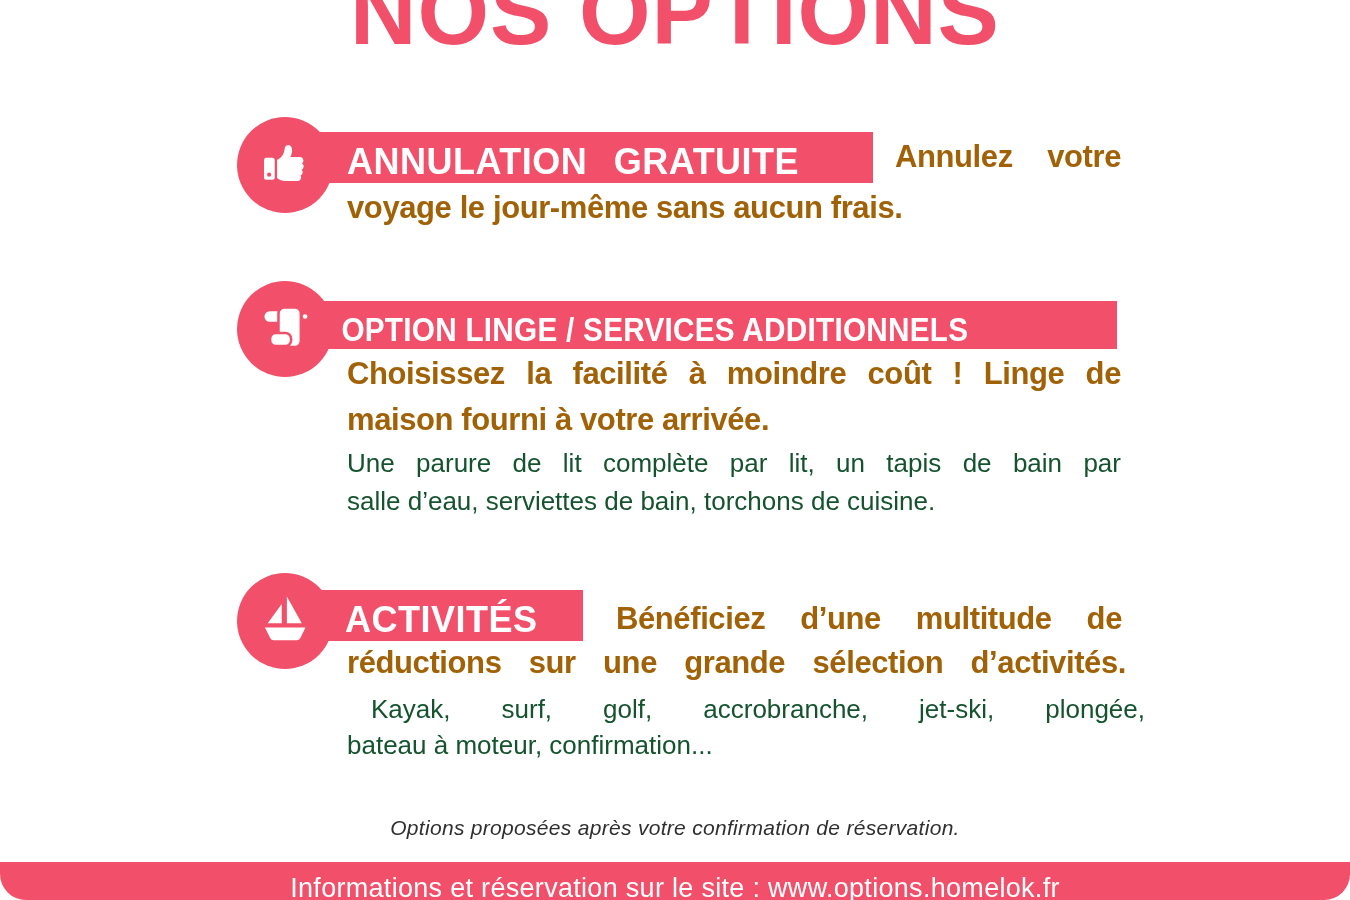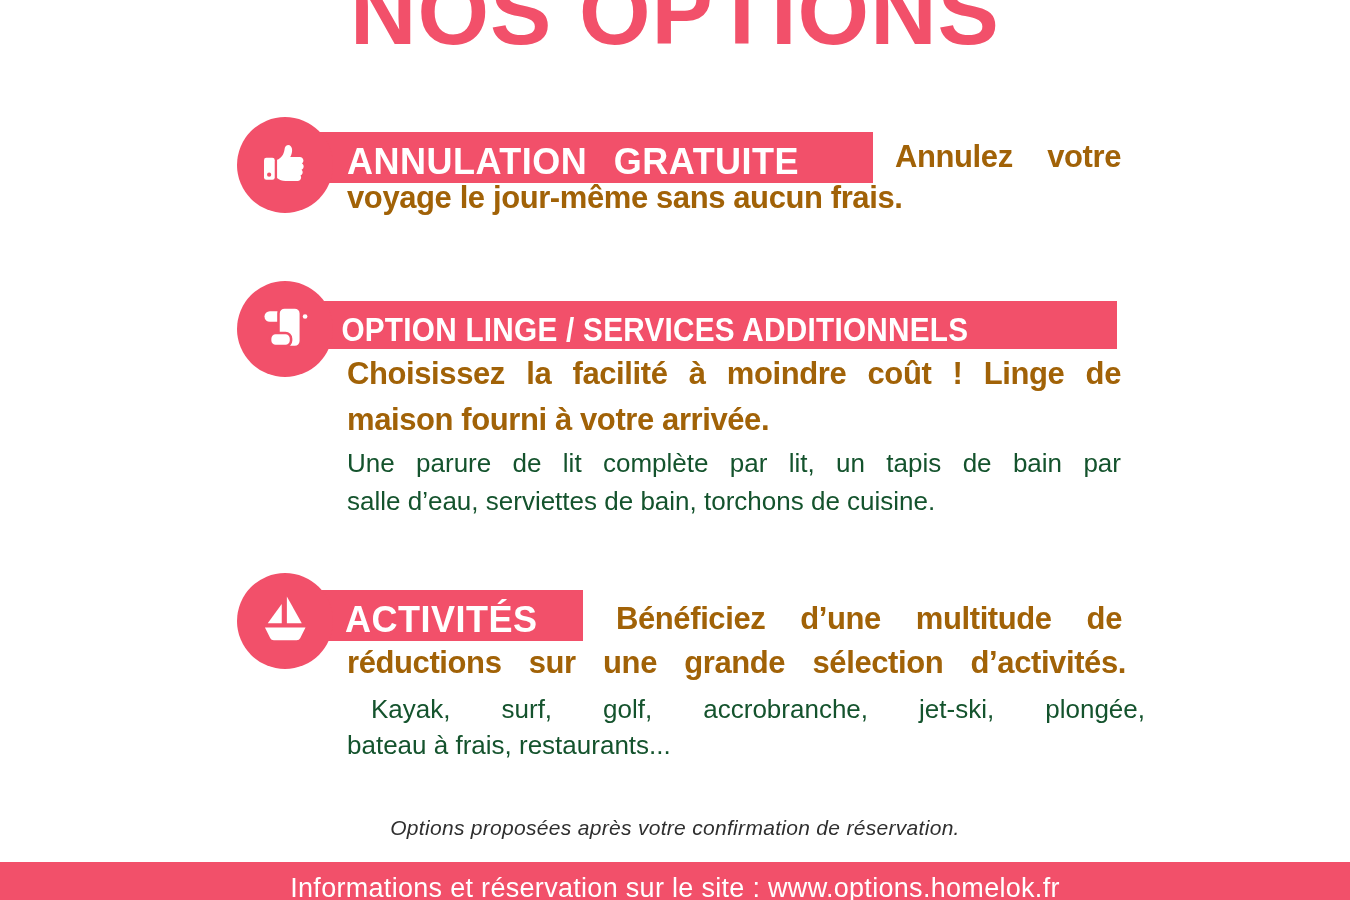--- a/index.html
+++ b/index.html
@@ -1,19 +1,19 @@
 <!DOCTYPE html>
 <html style="--accent: #f2506a;"><head>
 <meta charset="utf-8">
 <style>
   :root { --accent:#f2506a; }
   html,body { margin:0; padding:0; background:#ffffff; }
   .page {
     position:relative; width:1350px; height:900px; overflow:hidden;
-    background:#ffffff; font-family:"Liberation Sans", sans-serif;
+    background:#ffffff; font-family:"Liberation Sans", sans-serif;border-radius:26px;
   }
 
   
   .title {
     position:absolute; top:-34px; left:0; right:0; margin:0;
     text-align:center; font-size:92px; line-height:92px; font-weight:700;
     letter-spacing:1px; color:var(--accent);
   }
 
   
@@ -42,21 +42,21 @@
   .lbl2 { font-size:33px; padding-left:36px; transform:scaleX(.9); letter-spacing:.3px; }
   .lbl3 { font-size:36px; padding-left:36px; letter-spacing:.5px; }
 
   
   .line { position:absolute; }
   .bold  { font-size:31px; line-height:36px; font-weight:700; color:#a16207; letter-spacing:-.4px; white-space:nowrap; }
   .light { font-size:26px; line-height:32px; font-weight:400; color:#14532d; white-space:nowrap; }
   .j { text-align:justify; text-align-last:justify; white-space:normal; }
 
   .a-lead { left:895px; top:139px; width:226px; }
-  .a-l2   { left:347px; top:180px; width:640px; }
+  .a-l2   { left:347px; top:190px; width:640px; }
 
   .c-l1   { left:347px; top:356px; width:774px; }
   .c-l2   { left:347px; top:402px; width:700px; }
   .c-s1   { left:347px; top:447px; width:774px; }
   .c-s2   { left:347px; top:485px; width:760px; }
 
   .b-lead { left:616px; top:601px; width:506px; }
   .b-l2   { left:347px; top:645px; width:779px; }
   .b-s1   { left:347px; top:693px; width:774px;margin-left:24px; }
   .b-s2   { left:347px; top:729px; width:620px; }
@@ -123,20 +123,20 @@
         <path d="M3.4 15.6 h17.4 l-2.3 4.6 q-.4.9-1.5.9 H7.2 q-1.1 0-1.5-.9 Z"></path>
       </svg>
     </span>
   </div>
   <div class="banner banner3">
     <span class="banner-label lbl3">ACTIVITÉS</span>
   </div>
   <div class="line bold j b-lead">Bénéficiez d’une multitude de</div>
   <div class="line bold j b-l2">réductions sur une grande sélection d’activités.</div>
   <div class="line light j b-s1">Kayak, surf, golf, accrobranche, jet-ski, plongée,</div>
-  <div class="line light b-s2">bateau à frais, restaurants...</div>
+  <div class="line light b-s2">bateau à moteur, confirmation...</div>
 
   <div class="note">Options proposées après votre confirmation de réservation.</div>
   <div class="footbar">
     <span class="txt">Informations et réservation sur le site : www.options.homelok.fr</span>
   </div>
 
 </div>
 
 </body></html>

